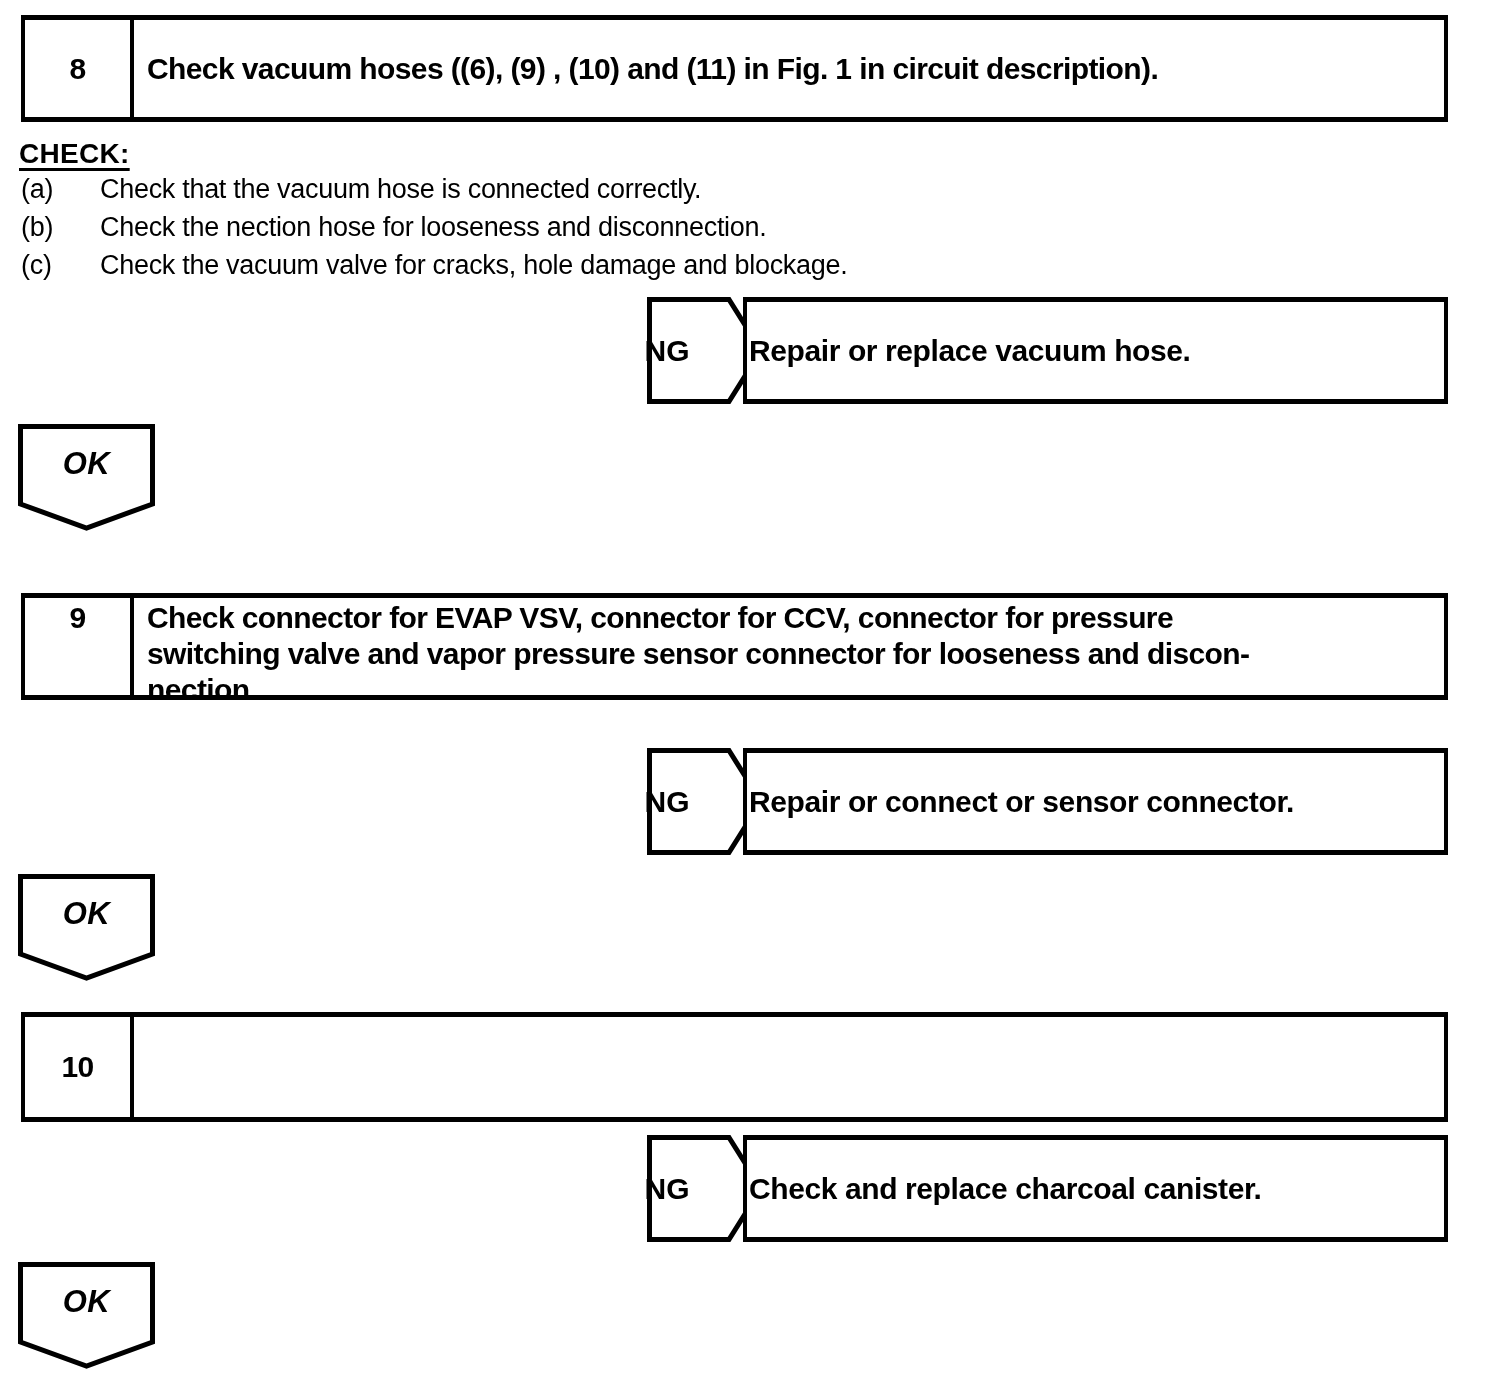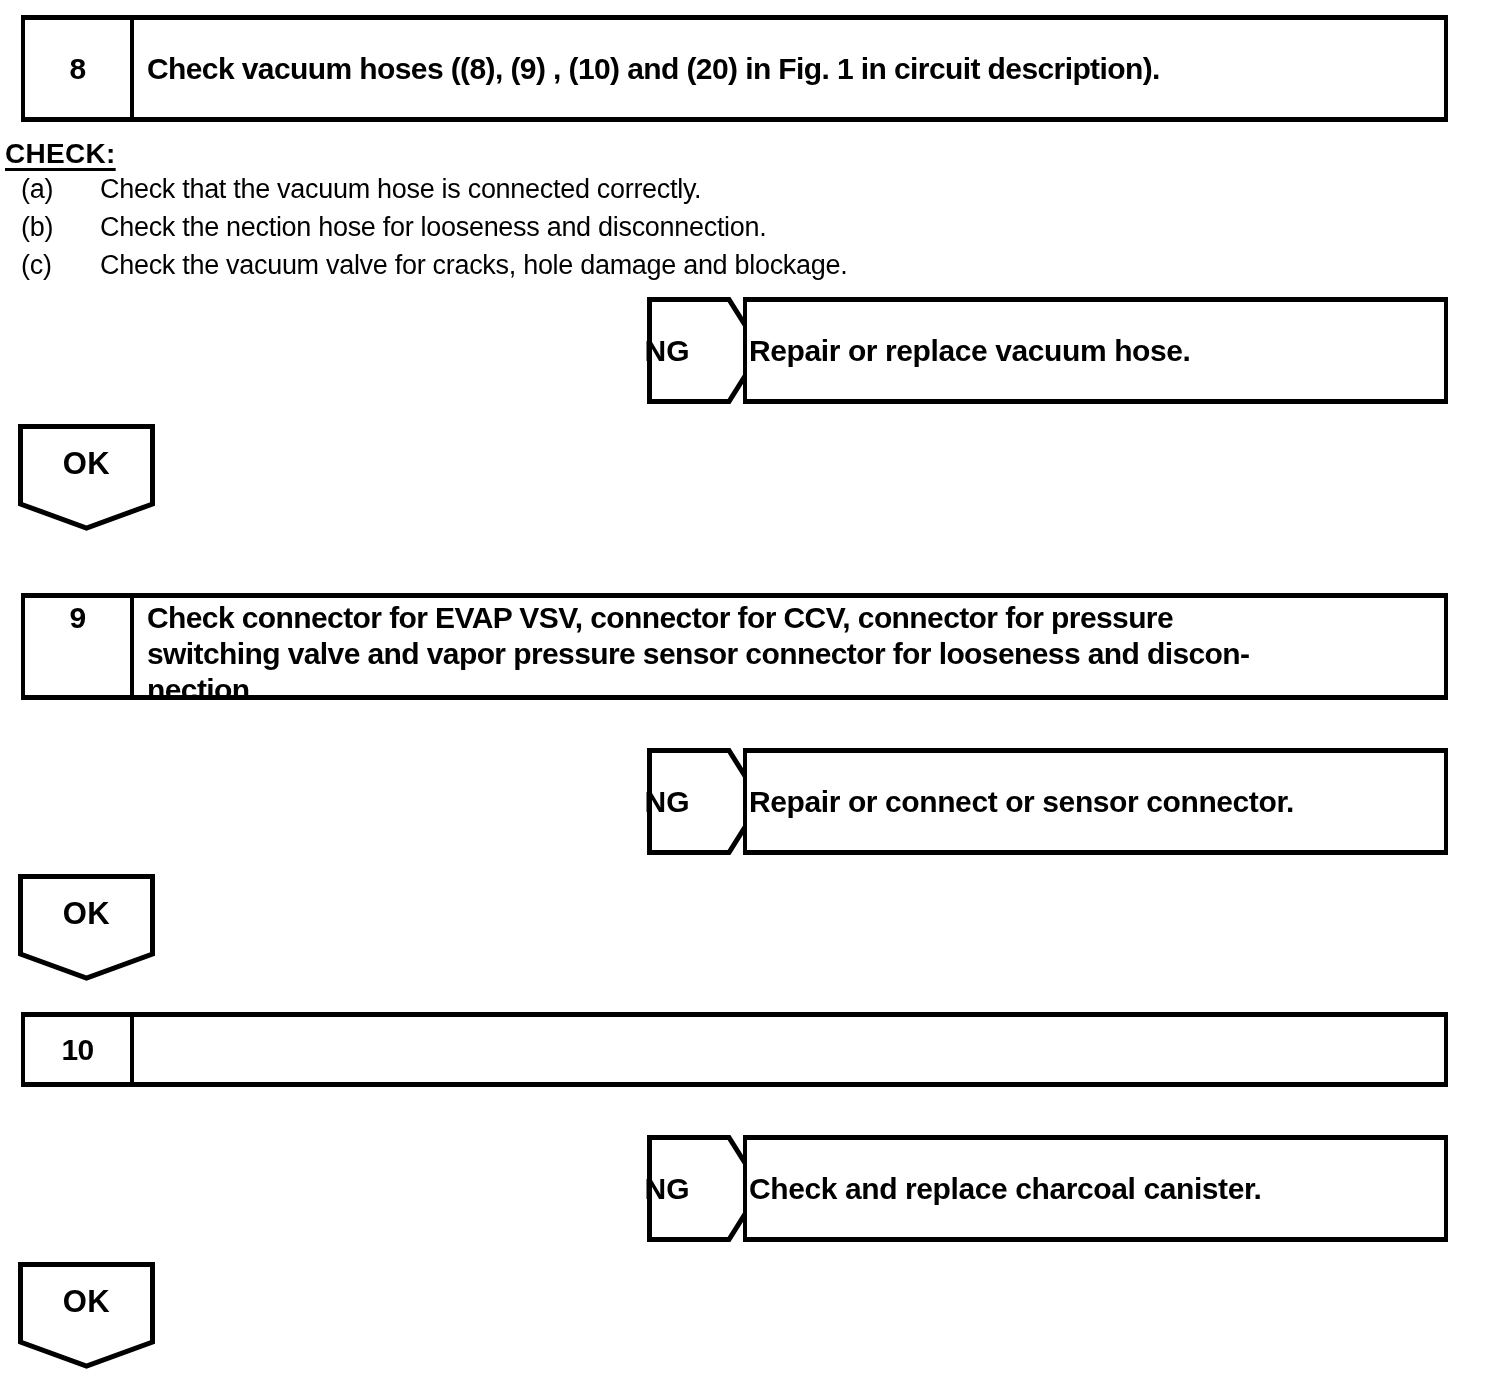--- a/index.html
+++ b/index.html
@@ -23,21 +23,21 @@
     display:flex; justify-content:center; align-items:center;
   }
   .step-box .titlecell {
     flex:1; display:flex; align-items:center;
     padding-left:13px; padding-right:6px; overflow:visible;
   }
   .step-box.top .num, .step-box.top .titlecell { align-items:flex-start; padding-top:2px; }
   .title-text { white-space:pre; }
   
   .check-heading {
-    position:absolute; left:5px; top:138px;
+    position:absolute; left:19px; top:138px;
     font-size:28px; font-weight:bold; line-height:32px; letter-spacing:0.3px;
     text-decoration:underline; text-decoration-thickness:3px; text-underline-offset:5px;
   }
   .check-list {
     position:absolute; left:21px; top:170px;
     font-size:27px; line-height:38px; letter-spacing:-0.3px;
   }
   .check-row { display:flex; }
   .check-label { width:79px; flex:0 0 79px; }
   
@@ -50,38 +50,38 @@
     font-size:30px; font-weight:bold;
   }
   .result {
     position:absolute; left:128px; right:0; top:0; height:107px;
     border:4px solid var(--ink); border-top-width:5px; border-bottom-width:5px;
     background:var(--paper);
     display:flex; align-items:center; padding-left:2px;
     font-size:30px; font-weight:bold; letter-spacing:-0.4px; white-space:pre;
   }
   
-  .ok { position:absolute; left:18px; width:124px; height:107px; }
+  .ok { position:absolute; left:18px; width:124px; height:107px;font-style:italic; }
   .ok-label {
     position:absolute; left:0; top:0; width:137px; height:80px;
     display:flex; align-items:center; justify-content:center;
     font-size:31px; font-weight:bold; letter-spacing:0.5px;
   }
 </style>
 </head>
 <body>
 
 <div class="canvas">
 
   <div class="step-box" style="top:15px; height:107px;">
     <div class="num">
       <span>8</span>
     </div>
     <div class="titlecell">
-      <span class="title-text">Check vacuum hoses ((8), (9) , (10) and (20) in Fig. 1 in circuit description).</span>
+      <span class="title-text">Check vacuum hoses ((6), (9) , (10) and (11) in Fig. 1 in circuit description).</span>
     </div>
   </div>
 
   <div class="check-heading">CHECK:</div>
 
   <div class="check-list">
     <div class="check-row">
       <span class="check-label">(a)</span>
       <span>Check that the vacuum hose is connected correctly.</span>
     </div>
@@ -137,21 +137,21 @@
     </div>
   </div>
 
   <div class="ok" style="top:874px;">
     <svg width="137" height="107" viewBox="0 0 137 107">
       <polygon points="2.5,2.5 134.5,2.5 134.5,80 68.5,104 2.5,80" fill="#ffffff" stroke="#000000" stroke-width="5"></polygon>
     </svg>
     <span class="ok-label">OK</span>
   </div>
 
-  <div class="step-box" style="top:1012px; height:75px;">
+  <div class="step-box" style="top:1012px; height:110px;">
     <div class="num">
       <span>10</span>
     </div>
   </div>
 
   <div class="branch" style="top:1135px;">
     <div class="ng">
       <svg width="117" height="107" viewBox="0 0 117 107">
         <polygon points="2.5,2.5 82,2.5 114,53.5 82,104.5 2.5,104.5" fill="#ffffff" stroke="#000000" stroke-width="5"></polygon>
       </svg>

